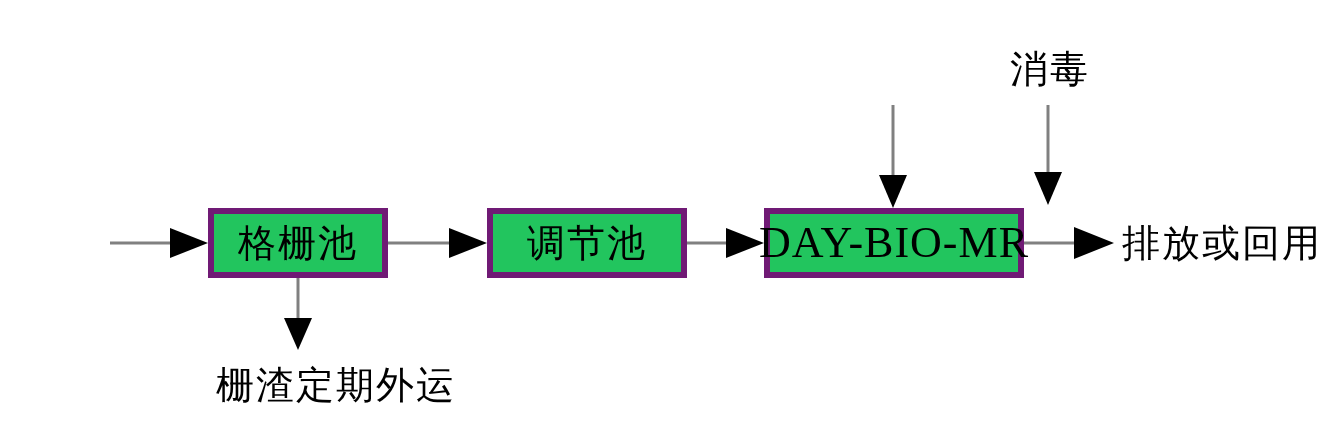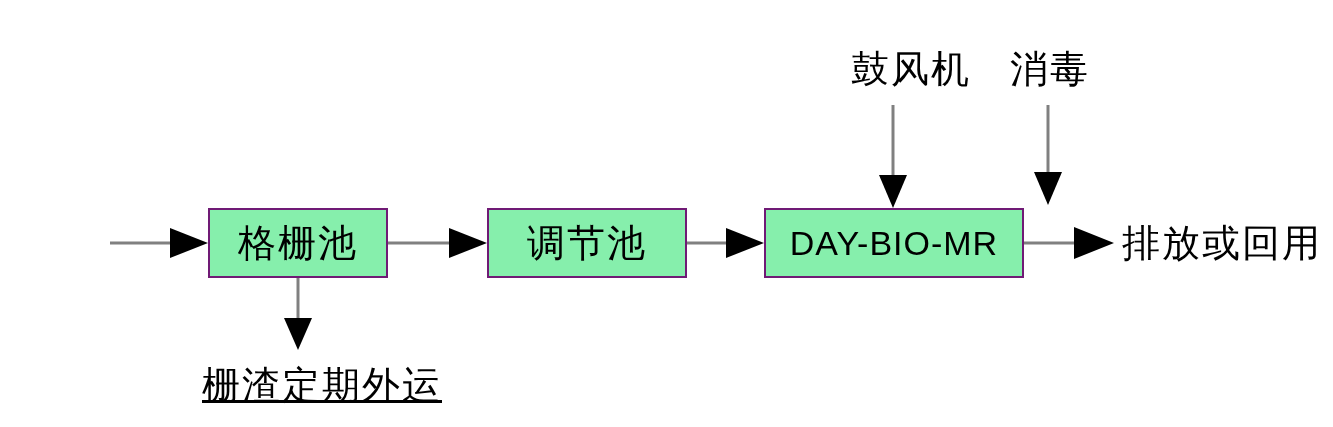--- a/index.html
+++ b/index.html
@@ -20,38 +20,38 @@
   #flow-svg {
     position: absolute;
     left: 0;
     top: 0;
     width: 1333px;
     height: 427px;
   }
   .node-box {
     position: absolute;
     box-sizing: border-box;
-    border: 2px solid #701a75;
-    background: #86efac;
+    border: 6px solid #701a75;
+    background: #22c55e;
     display: flex;
     align-items: center;
     justify-content: center;
     color: #000000;
   }
   .node-label-cn {
     font-family: "DejaVu Serif", "Liberation Serif", serif;
     font-size: 38px;
     line-height: 1;
     letter-spacing: 2px;
     white-space: nowrap;
     color: #000000;
   }
   .node-label-mono {
-    font-family: Liberation Sans, sans-serif;
-    font-size: 34px;
+    font-family: Liberation Serif, serif;
+    font-size: 44px;
     line-height: 1;
     letter-spacing: 1px;
     white-space: nowrap;
     color: #000000;
   }
   .free-label {
     position: absolute;
     font-family: "DejaVu Serif", "Liberation Serif", serif;
     font-size: 38px;
     line-height: 1;
@@ -112,21 +112,20 @@
 
   <div class="node-box" style="left:487px; top:208px; width:200px; height:70px;">
     <span class="node-label-cn">调节池</span>
   </div>
 
   <div class="node-box" style="left:764px; top:208px; width:260px; height:70px;">
     <span class="node-label-mono">DAY-BIO-MR</span>
   </div>
 
 
-  <div class="free-label centered" style="left:911px; top:50px;">鼓风机</div>
 
   <div class="free-label" style="left:1122px; top:224px;">排放或回用</div>
 
   <div class="free-label centered" style="left:1050px; top:50px;">消毒</div>
 
-  <div class="free-label centered" style="left:322px; top:366px;text-decoration:underline;">栅渣定期外运</div>
+  <div class="free-label centered" style="left:336px; top:366px;">栅渣定期外运</div>
 
 </div>
 
 </body></html>

